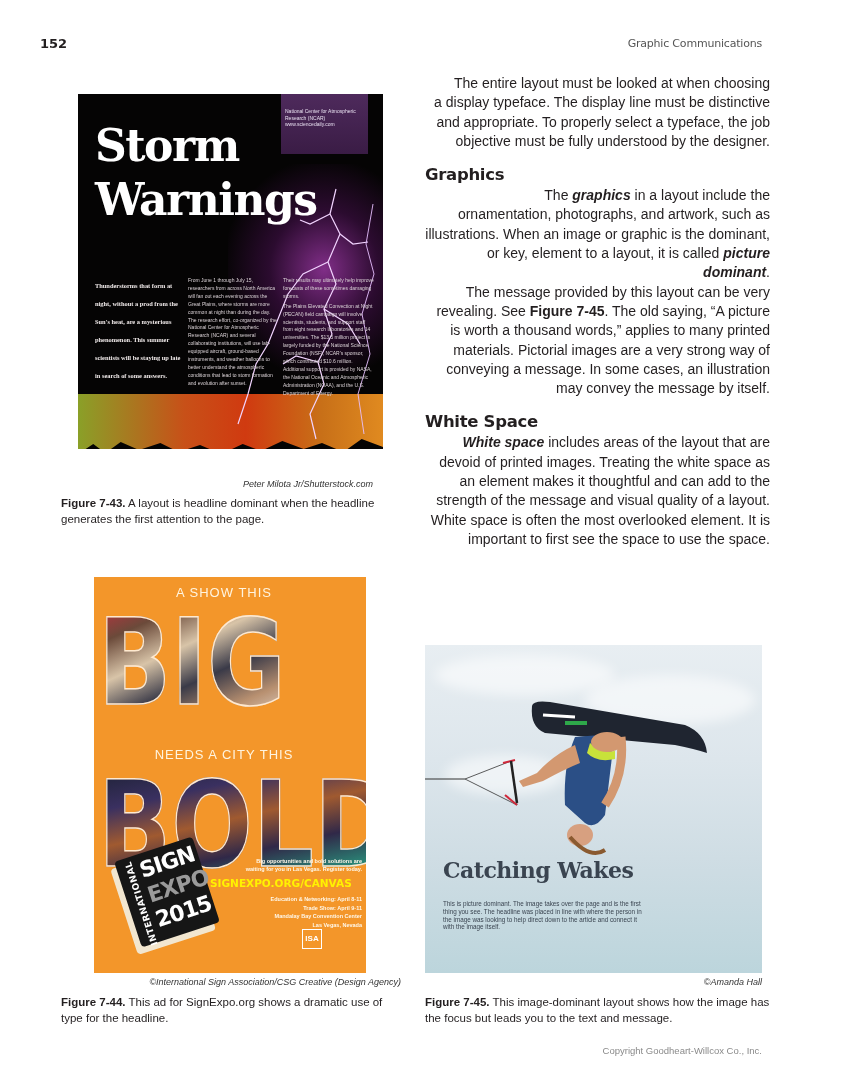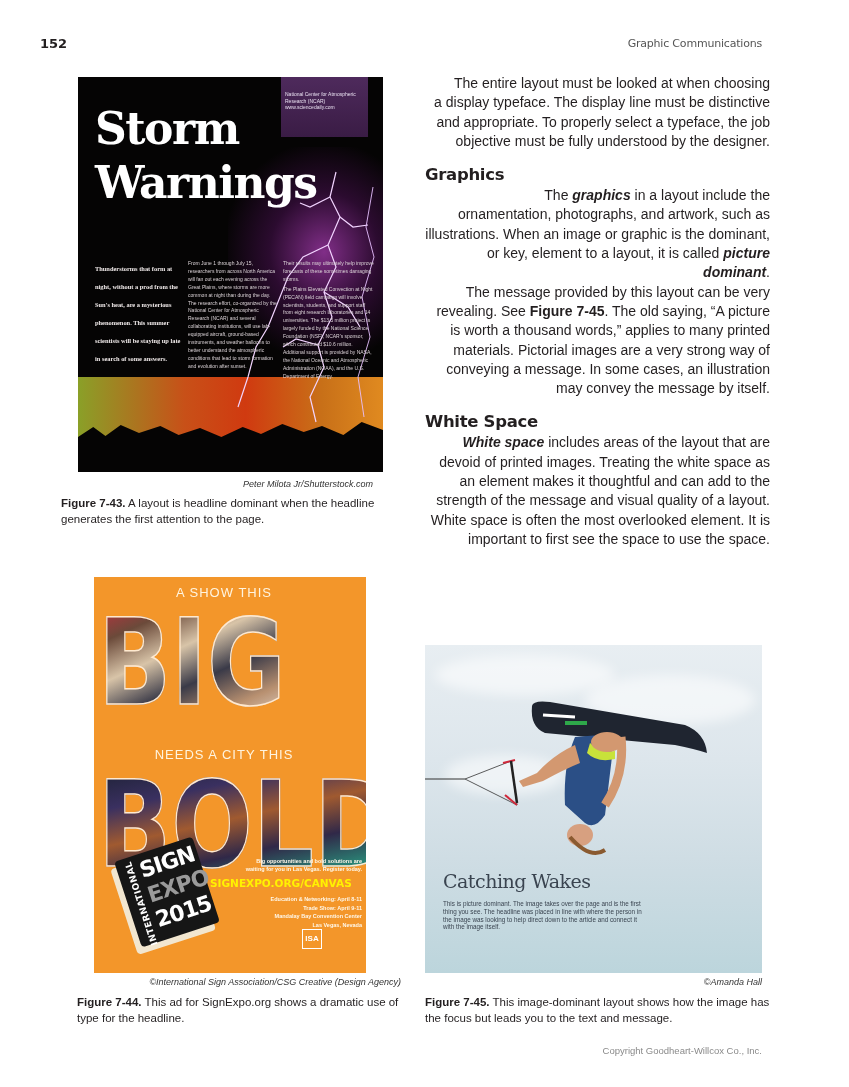--- a/index.html
+++ b/index.html
@@ -3,21 +3,21 @@
 <meta charset="utf-8">
 <style>
   * { box-sizing: border-box; margin: 0; padding: 0; }
   html, body { width: 849px; height: 1087px; background: #ffffff; overflow: hidden; }
   body { position: relative; font-family: "Liberation Sans", sans-serif; color: #231f20; }
 
   .page-number { position: absolute; left: 40px; top: 36px; font-family: "DejaVu Sans", sans-serif; font-weight: bold; font-size: 13px; color: #231f20; }
   .running-head { position: absolute; right: 87px; top: 37px; font-family: "DejaVu Sans", sans-serif; font-size: 11px; color: #555; letter-spacing: -0.2px; }
 
   
-  .fig43 { position: absolute; left: 78px; top: 77px; width: 305px; height: 395px; background: #050404; overflow: hidden; }
+  .fig43 { position: absolute; left: 78px; top: 94px; width: 305px; height: 355px; background: #050404; overflow: hidden; }
   .fig43 .purple-box { position: absolute; left: 203px; top: 0; width: 87px; height: 60px; background: linear-gradient(180deg, #4e2a5c 0%, #3a1c45 100%); }
   .fig43 .credit-line { position: absolute; left: 207px; font-size: 5px; color: #e8dff0; line-height: 6.5px; }
   .fig43 .storm-glow { position: absolute; left: 150px; top: 70px; width: 160px; height: 210px; background: radial-gradient(ellipse at 60% 50%, rgba(170,60,180,0.75) 0%, rgba(90,20,100,0.45) 40%, rgba(0,0,0,0) 75%); }
   .fig43 .sunset { position: absolute; left: 0; top: 300px; width: 305px; height: 60px; background: linear-gradient(90deg, #8aa028 0%, #c85018 35%, #d03a10 55%, #c87018 80%, #e08a20 100%); }
   .fig43 .sunset-fade { position: absolute; left: 0; top: 290px; width: 305px; height: 25px; background: linear-gradient(180deg, #050404 0%, rgba(5,4,4,0) 100%); }
   .fig43 .treeline { position: absolute; left: 0; top: 345px; width: 305px; height: 50px; background: #050404; clip-path: polygon(0 30%, 5% 10%, 9% 28%, 14% 6%, 20% 22%, 27% 8%, 33% 26%, 40% 12%, 47% 30%, 54% 10%, 60% 24%, 67% 4%, 74% 20%, 80% 8%, 87% 26%, 93% 0%, 100% 16%, 100% 100%, 0 100%); }
   .fig43 .bolt { position: absolute; stroke: #f2d4ff; stroke-width: 1.2; fill: none; }
   .fig43 .h-storm { position: absolute; left: 17px; top: 30px; font-family: "DejaVu Serif", serif; font-weight: bold; font-size: 44px; color: #ffffff; letter-spacing: -1.5px; line-height: 44px; }
   .fig43 .h-warnings { position: absolute; left: 17px; top: 84px; font-family: "DejaVu Serif", serif; font-weight: bold; font-size: 44px; color: #ffffff; letter-spacing: -1.5px; line-height: 44px; }
   .fig43 .h-desert { position: absolute; left: 18px; top: 138px; font-family: "Liberation Sans", sans-serif; font-size: 30px; color: #b9a4c8; letter-spacing: -0.5px; line-height: 32px; }
@@ -46,21 +46,21 @@
   
   .col-right { position: absolute; left: 425px; top: 74px; width: 345px; font-size: 14px; line-height: 19.3px; color: #231f20; }
   .col-right p { text-indent: 25px; text-align: right; }
   .col-right h2 { font-family: "DejaVu Sans", sans-serif; font-weight: bold; font-size: 16.5px; color: #231f20; line-height: 20px; margin-top: 14px; margin-bottom: 1px; letter-spacing: -0.3px; }
   .bi { font-weight: bold; font-style: italic; }
   .b { font-weight: bold; }
 
   
   .fig45 { position: absolute; left: 425px; top: 645px; width: 337px; height: 328px; background: linear-gradient(180deg, #e8eef2 0%, #dde6ec 35%, #cfdde4 65%, #bcd5dc 100%); overflow: hidden; }
   .fig45 .cloud { position: absolute; border-radius: 50%; background: rgba(255,255,255,0.55); filter: blur(6px); }
-  .fig45 .headline { position: absolute; left: 18px; top: 225px; font-family: "DejaVu Serif", serif; font-weight: normal; font-size: 19px; color: #3a4450; letter-spacing: -0.5px; }
+  .fig45 .headline { position: absolute; left: 18px; top: 212px; font-family: "DejaVu Serif", serif; font-weight: bold; font-size: 22px; color: #3a4450; letter-spacing: -0.5px; }
   .fig45 .blurb { position: absolute; left: 18px; top: 255px; width: 200px; font-size: 6.3px; line-height: 7.8px; color: #3a4450; }
 
   .copyright { position: absolute; right: 87px; top: 1045px; font-size: 9.5px; color: #8a8a8a; }
 </style>
 </head>
 <body>
 
 <div class="page-number">152</div>
 <div class="running-head">Graphic Communications</div>
 
@@ -118,21 +118,21 @@
   <div class="url">SIGNEXPO.ORG/CANVAS</div>
   <div class="dates">
     <div>Education &amp; Networking: April 8-11</div>
     <div>Trade Show: April 9-11</div>
     <div>Mandalay Bay Convention Center</div>
     <div>Las Vegas, Nevada</div>
   </div>
   <div class="isa-logo">ISA</div>
 </div>
 <div class="credit" style="left:60px; top:977px; width:341px; text-align:right">©International Sign Association/CSG Creative (Design Agency)</div>
-<div class="caption" style="left:77px; top:994px; width:340px"><b>Figure 7-44.</b><span> This ad for SignExpo.org shows a dramatic use of type for the headline.</span></div>
+<div class="caption" style="left:61px; top:994px; width:340px"><b>Figure 7-44.</b><span> This ad for SignExpo.org shows a dramatic use of type for the headline.</span></div>
 
 <div class="col-right">
   <p>The entire layout must be looked at when choosing a display typeface. The display line must be distinctive and appropriate. To properly select a typeface, the job objective must be fully understood by the designer.</p>
 
   <h2>Graphics</h2>
   <p><span>The </span><span class="bi">graphics</span><span> in a layout include the ornamentation, photographs, and artwork, such as illustrations. When an image or graphic is the dominant, or key, element to a layout, it is called </span><span class="bi">picture dominant</span><span>.</span></p>
   <p><span>The message provided by this layout can be very revealing. See </span><span class="b">Figure 7-45</span><span>. The old saying, “A picture is worth a thousand words,” applies to many printed materials. Pictorial images are a very strong way of conveying a message. In some cases, an illustration may convey the message by itself.</span></p>
 
   <h2>White Space</h2>
   <p><span class="bi">White space</span><span> includes areas of the layout that are devoid of printed images. Treating the white space as an element makes it thoughtful and can add to the strength of the message and visual quality of a layout. White space is often the most overlooked element. It is important to first see the space to use the space.</span></p>

